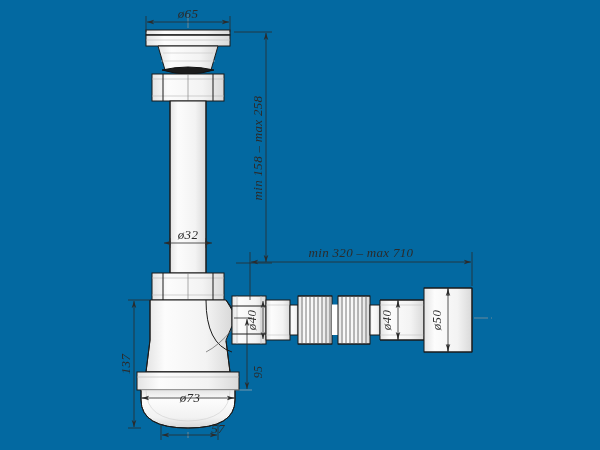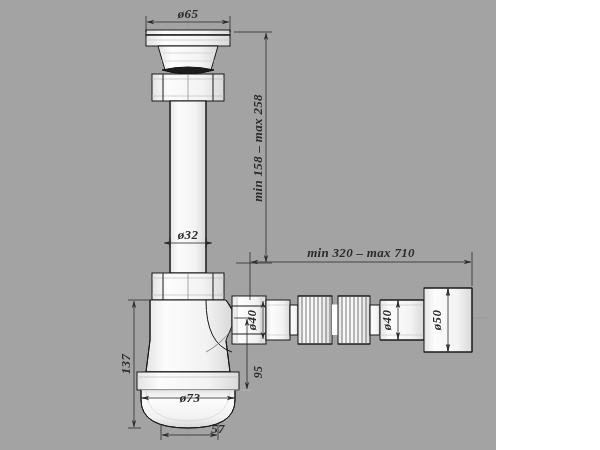--- a/index.html
+++ b/index.html
@@ -2,21 +2,21 @@
 <html><head>
 <meta charset="utf-8">
 <title>Bottle Trap Technical Drawing</title>
 <style>
   html,body{margin:0;padding:0;background:#ffffff;}
   body{
     width:600px;height:450px;overflow:hidden;
     font-family:"Liberation Serif",serif;
     background:#ffffff;
   }
-  #sheet{position:relative;width:496px;height:450px;background:#a3a3a3;font-weight:bold;}
+  #sheet{position:relative;width:600px;height:450px;background:#0369a1;}
   #sheet svg{position:absolute;left:0;top:0;}
   .dimtxt{
     font-family:"Liberation Serif",serif;
     font-style:italic;
     font-size:13px;
     fill:#2b2b2b;
     letter-spacing:0.3px;
   }
   .dimtxt-sm{font-size:12px;}
 </style>

